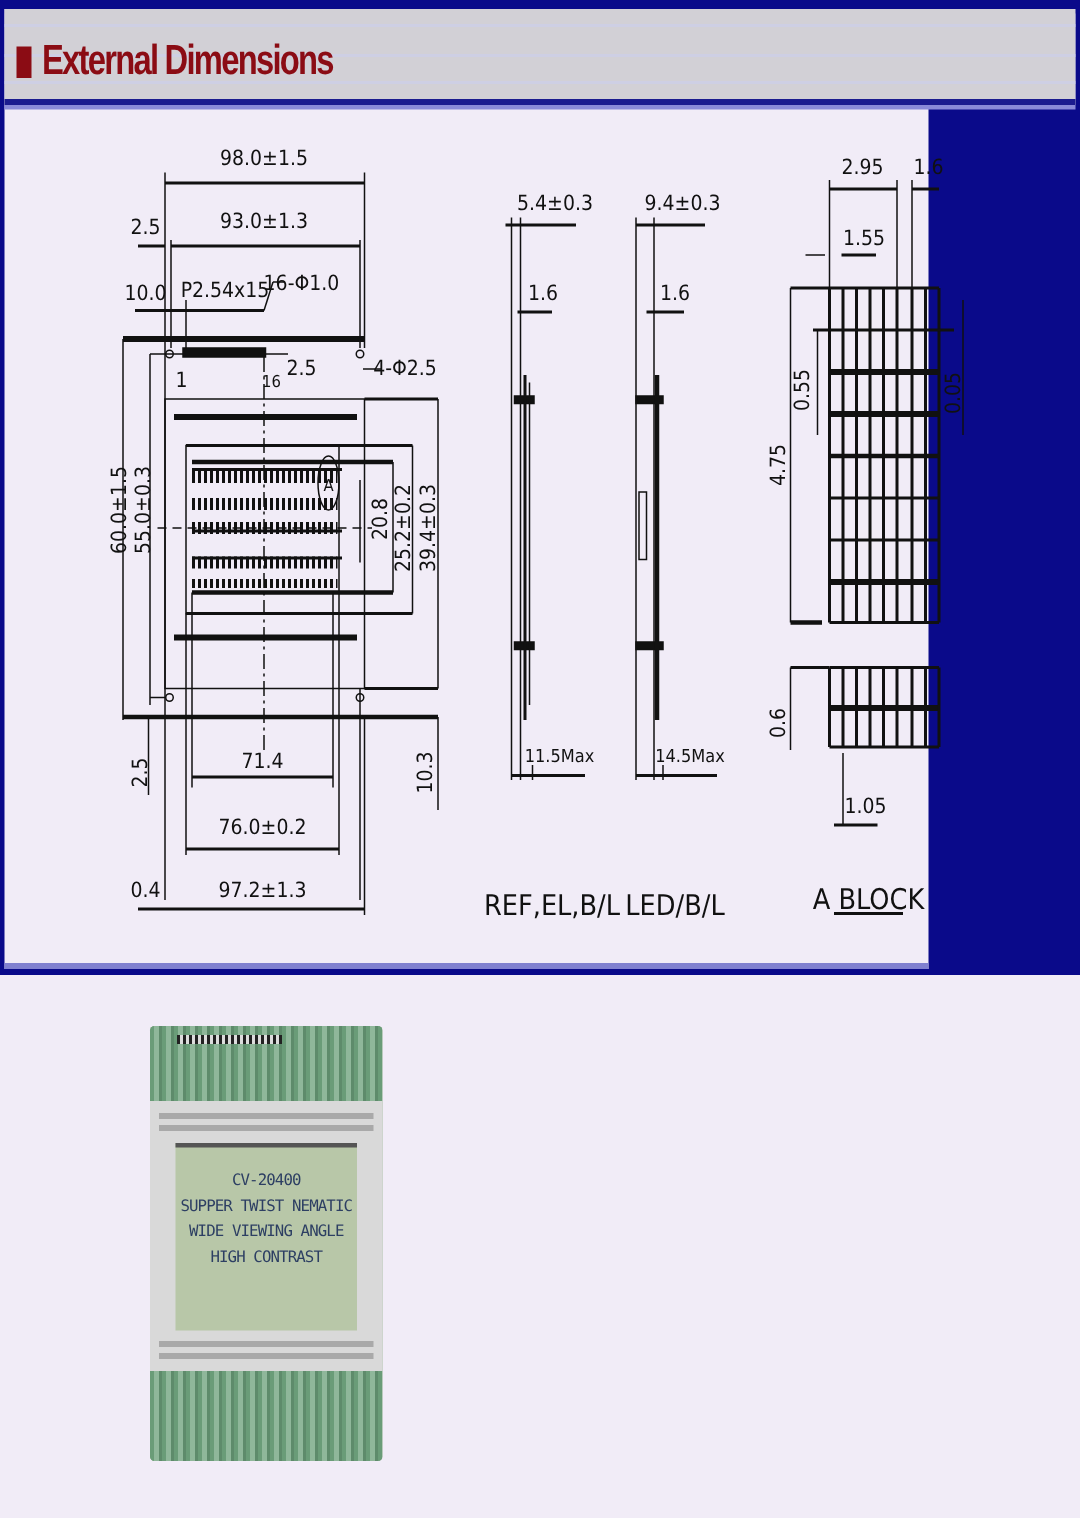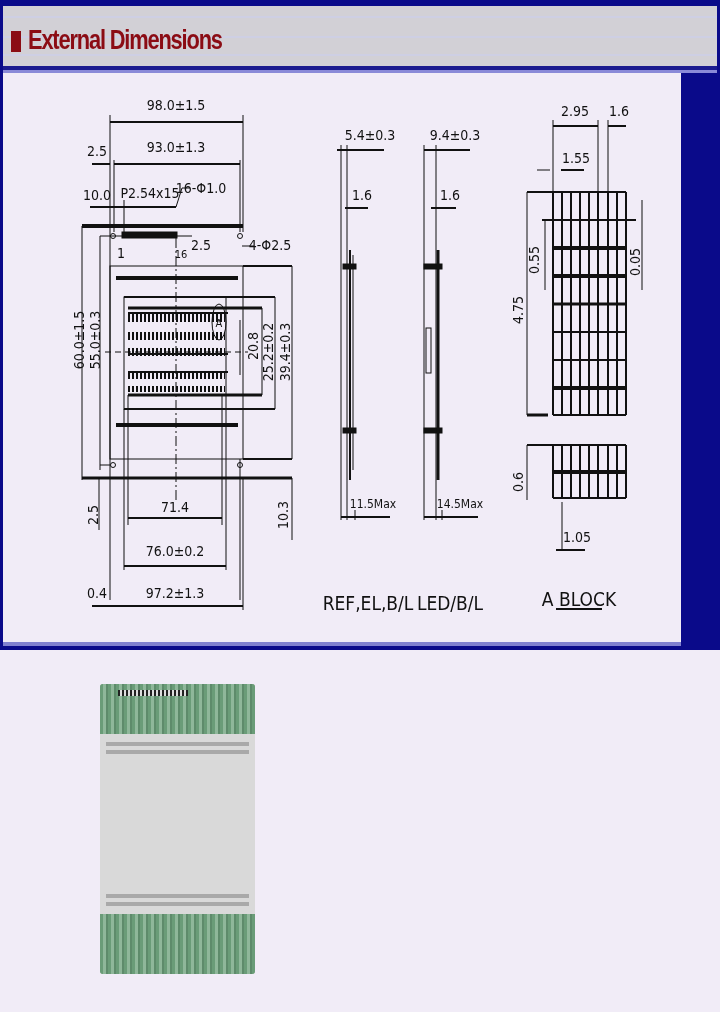--- a/index.html
+++ b/index.html
@@ -5,21 +5,21 @@
   html, body { margin: 0; padding: 0; }
   body {
     width: 720px; height: 1012px; background: #f1ecf7; position: relative; overflow: hidden;
     font-family: "Liberation Sans", sans-serif;
   }
   .frame {
     position: absolute; left: 0; top: 0; width: 720px; height: 650px;
     box-sizing: border-box; background: #0a0a8a;
   }
   .frame-inner {
-    position: absolute; left: 3px; top: 6px; width: 678px; height: 636px;
+    position: absolute; left: 3px; top: 6px; width: 616px; height: 636px;
     background: #f1ecf7; border-bottom: 4px solid #8080d0;
   }
   .header-bar {
     position: absolute; left: 0; top: 0; width: 714px; height: 60px;
     background: #d2d0d6; border-bottom: 4px solid #1b1b8f;
     box-shadow: 0 3px 0 #8a8ad8;
   }
   .header-bar .stripe { position:absolute; left:0; right:0; height:2px; background:#cccfea; opacity:.7; }
   .header-marker {
     position: absolute; left: 8px; top: 25px; width: 10px; height: 21px; background: #8b0c14;
@@ -276,17 +276,23 @@
   </g>
 </svg>
 
 <div class="photo">
   <div class="pcb-top">
       <div class="pins"></div>
     </div>
   <div class="bezel">
     <div class="rail" style="top:8px"></div>
     <div class="rail" style="top:16px"></div>
+    <div class="lcd">
+      <div>CV-20400</div>
+      <div>SUPPER TWIST NEMATIC</div>
+      <div>WIDE VIEWING ANGLE</div>
+      <div>HIGH CONTRAST</div>
+    </div>
     <div class="rail" style="top:160px"></div>
     <div class="rail" style="top:168px"></div>
   </div>
   <div class="pcb-bottom"></div>
 </div>
 
 </body></html>

